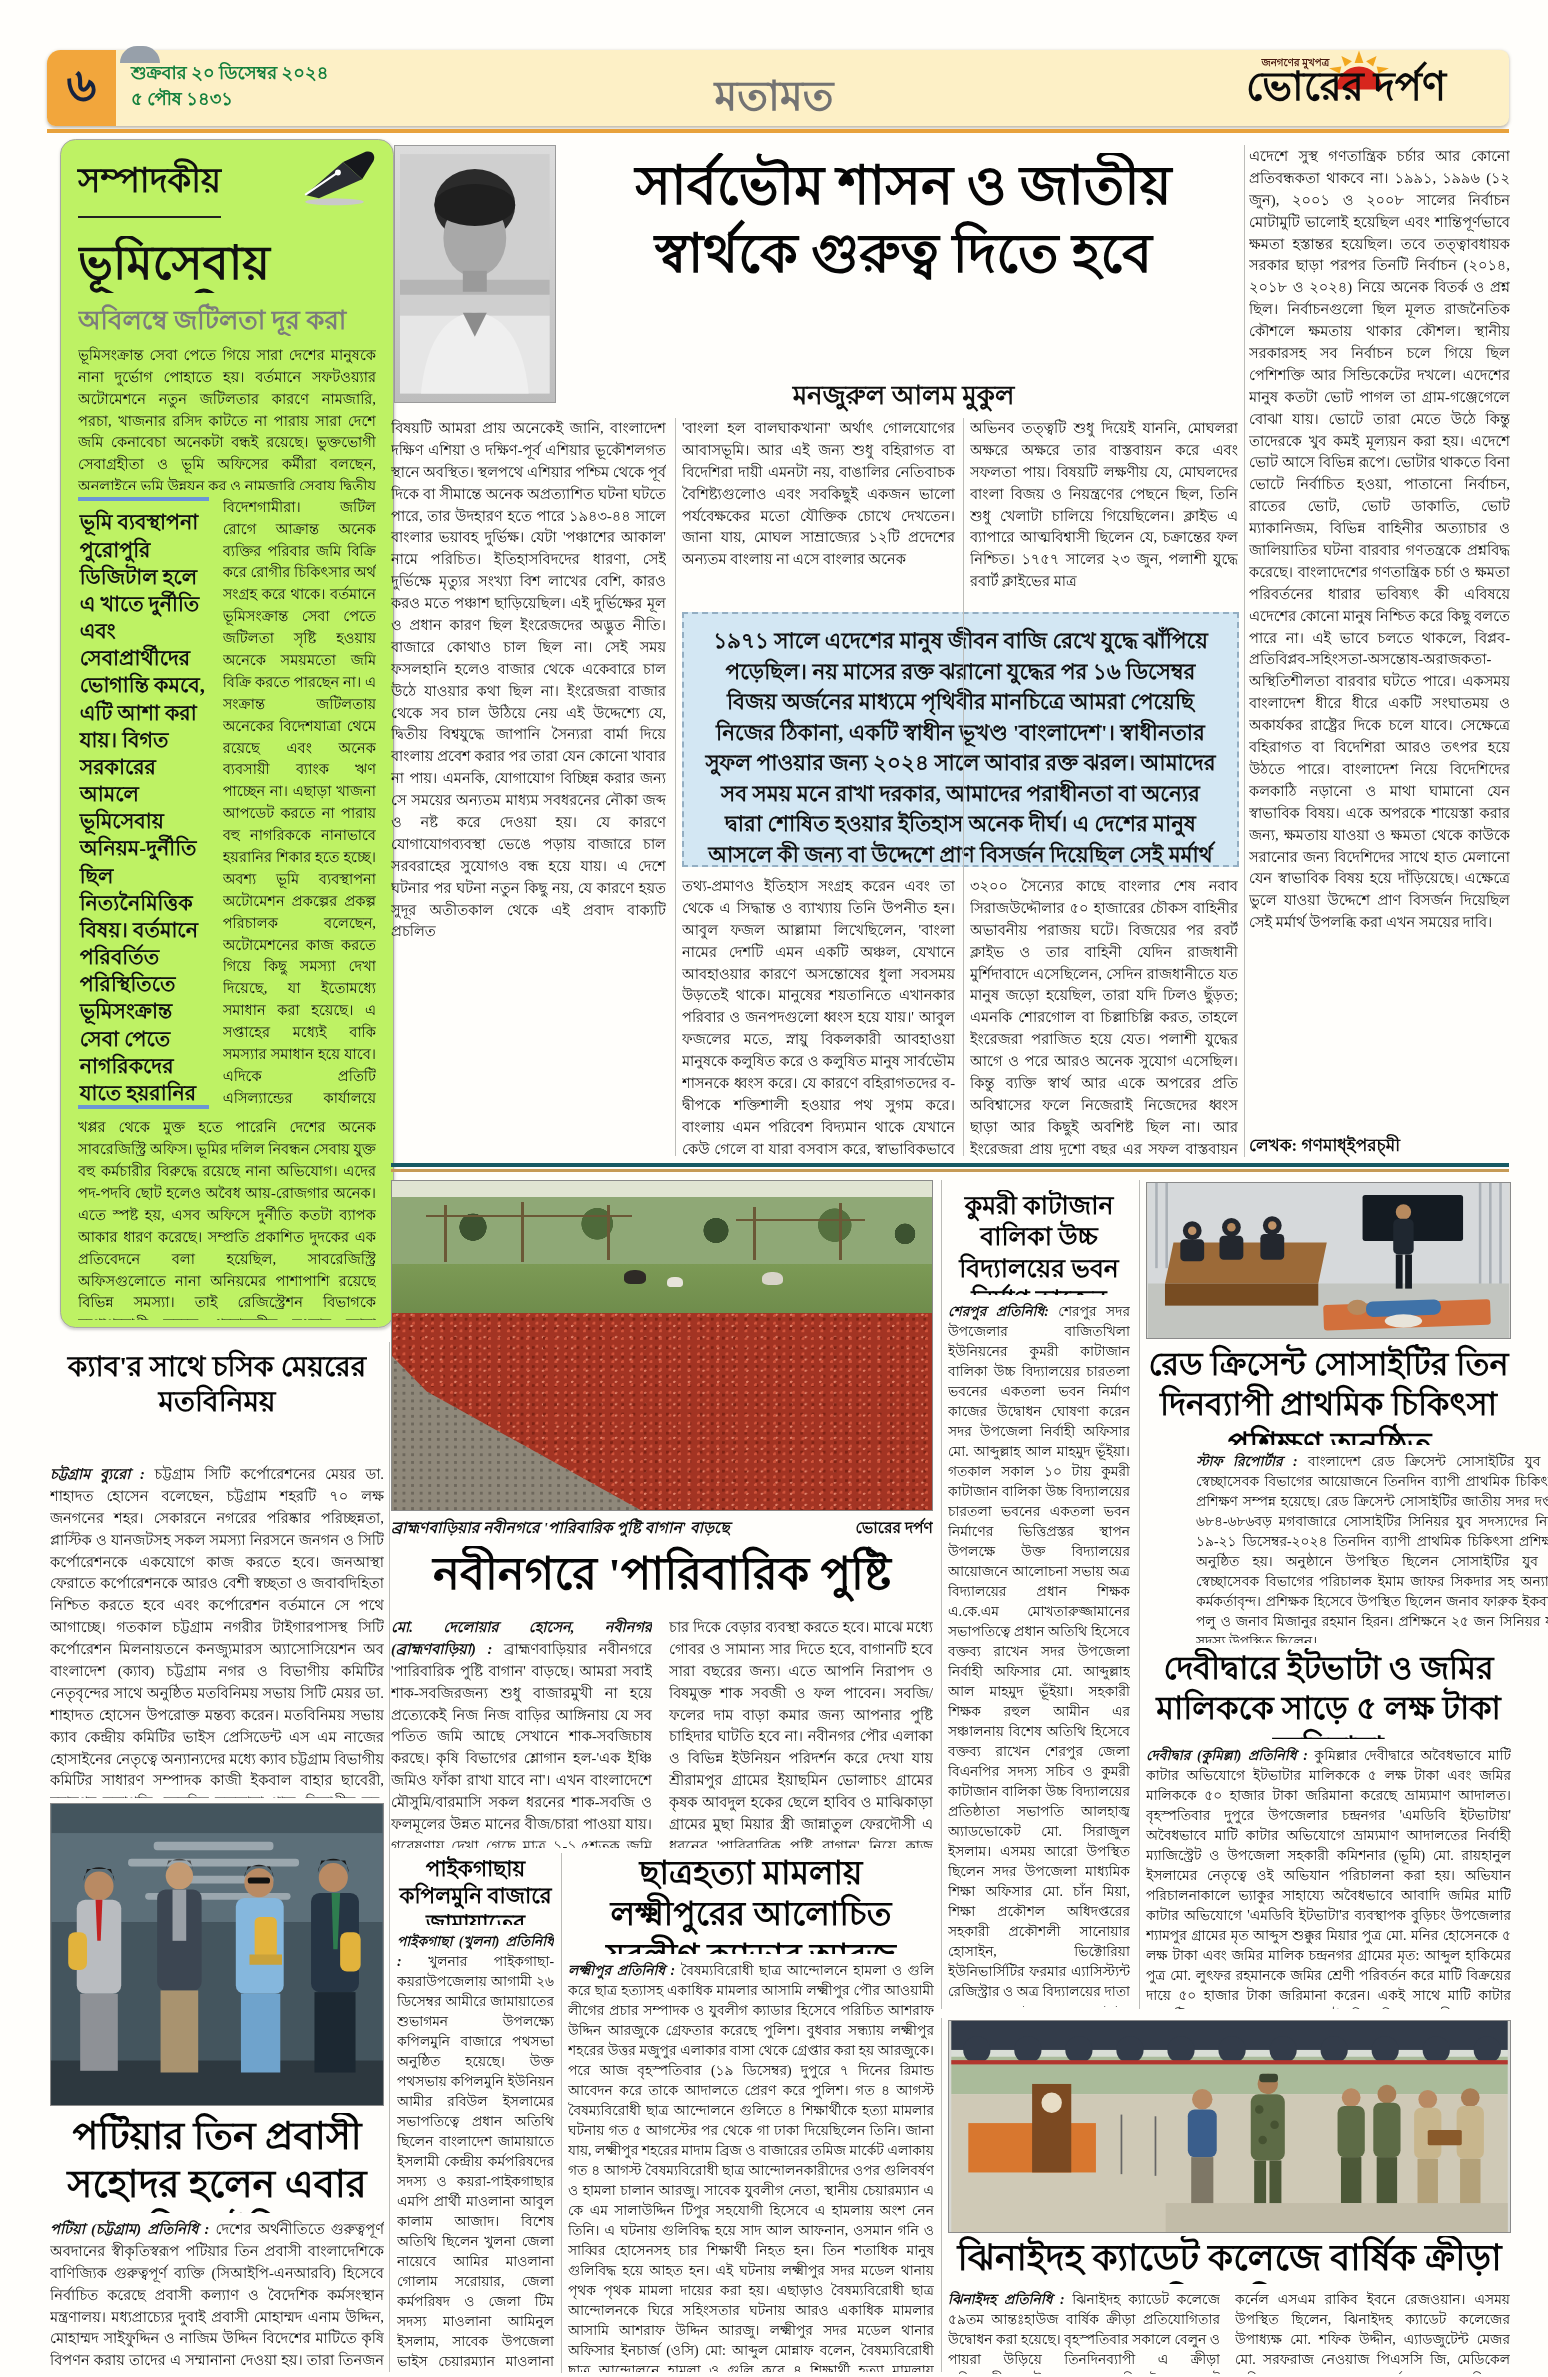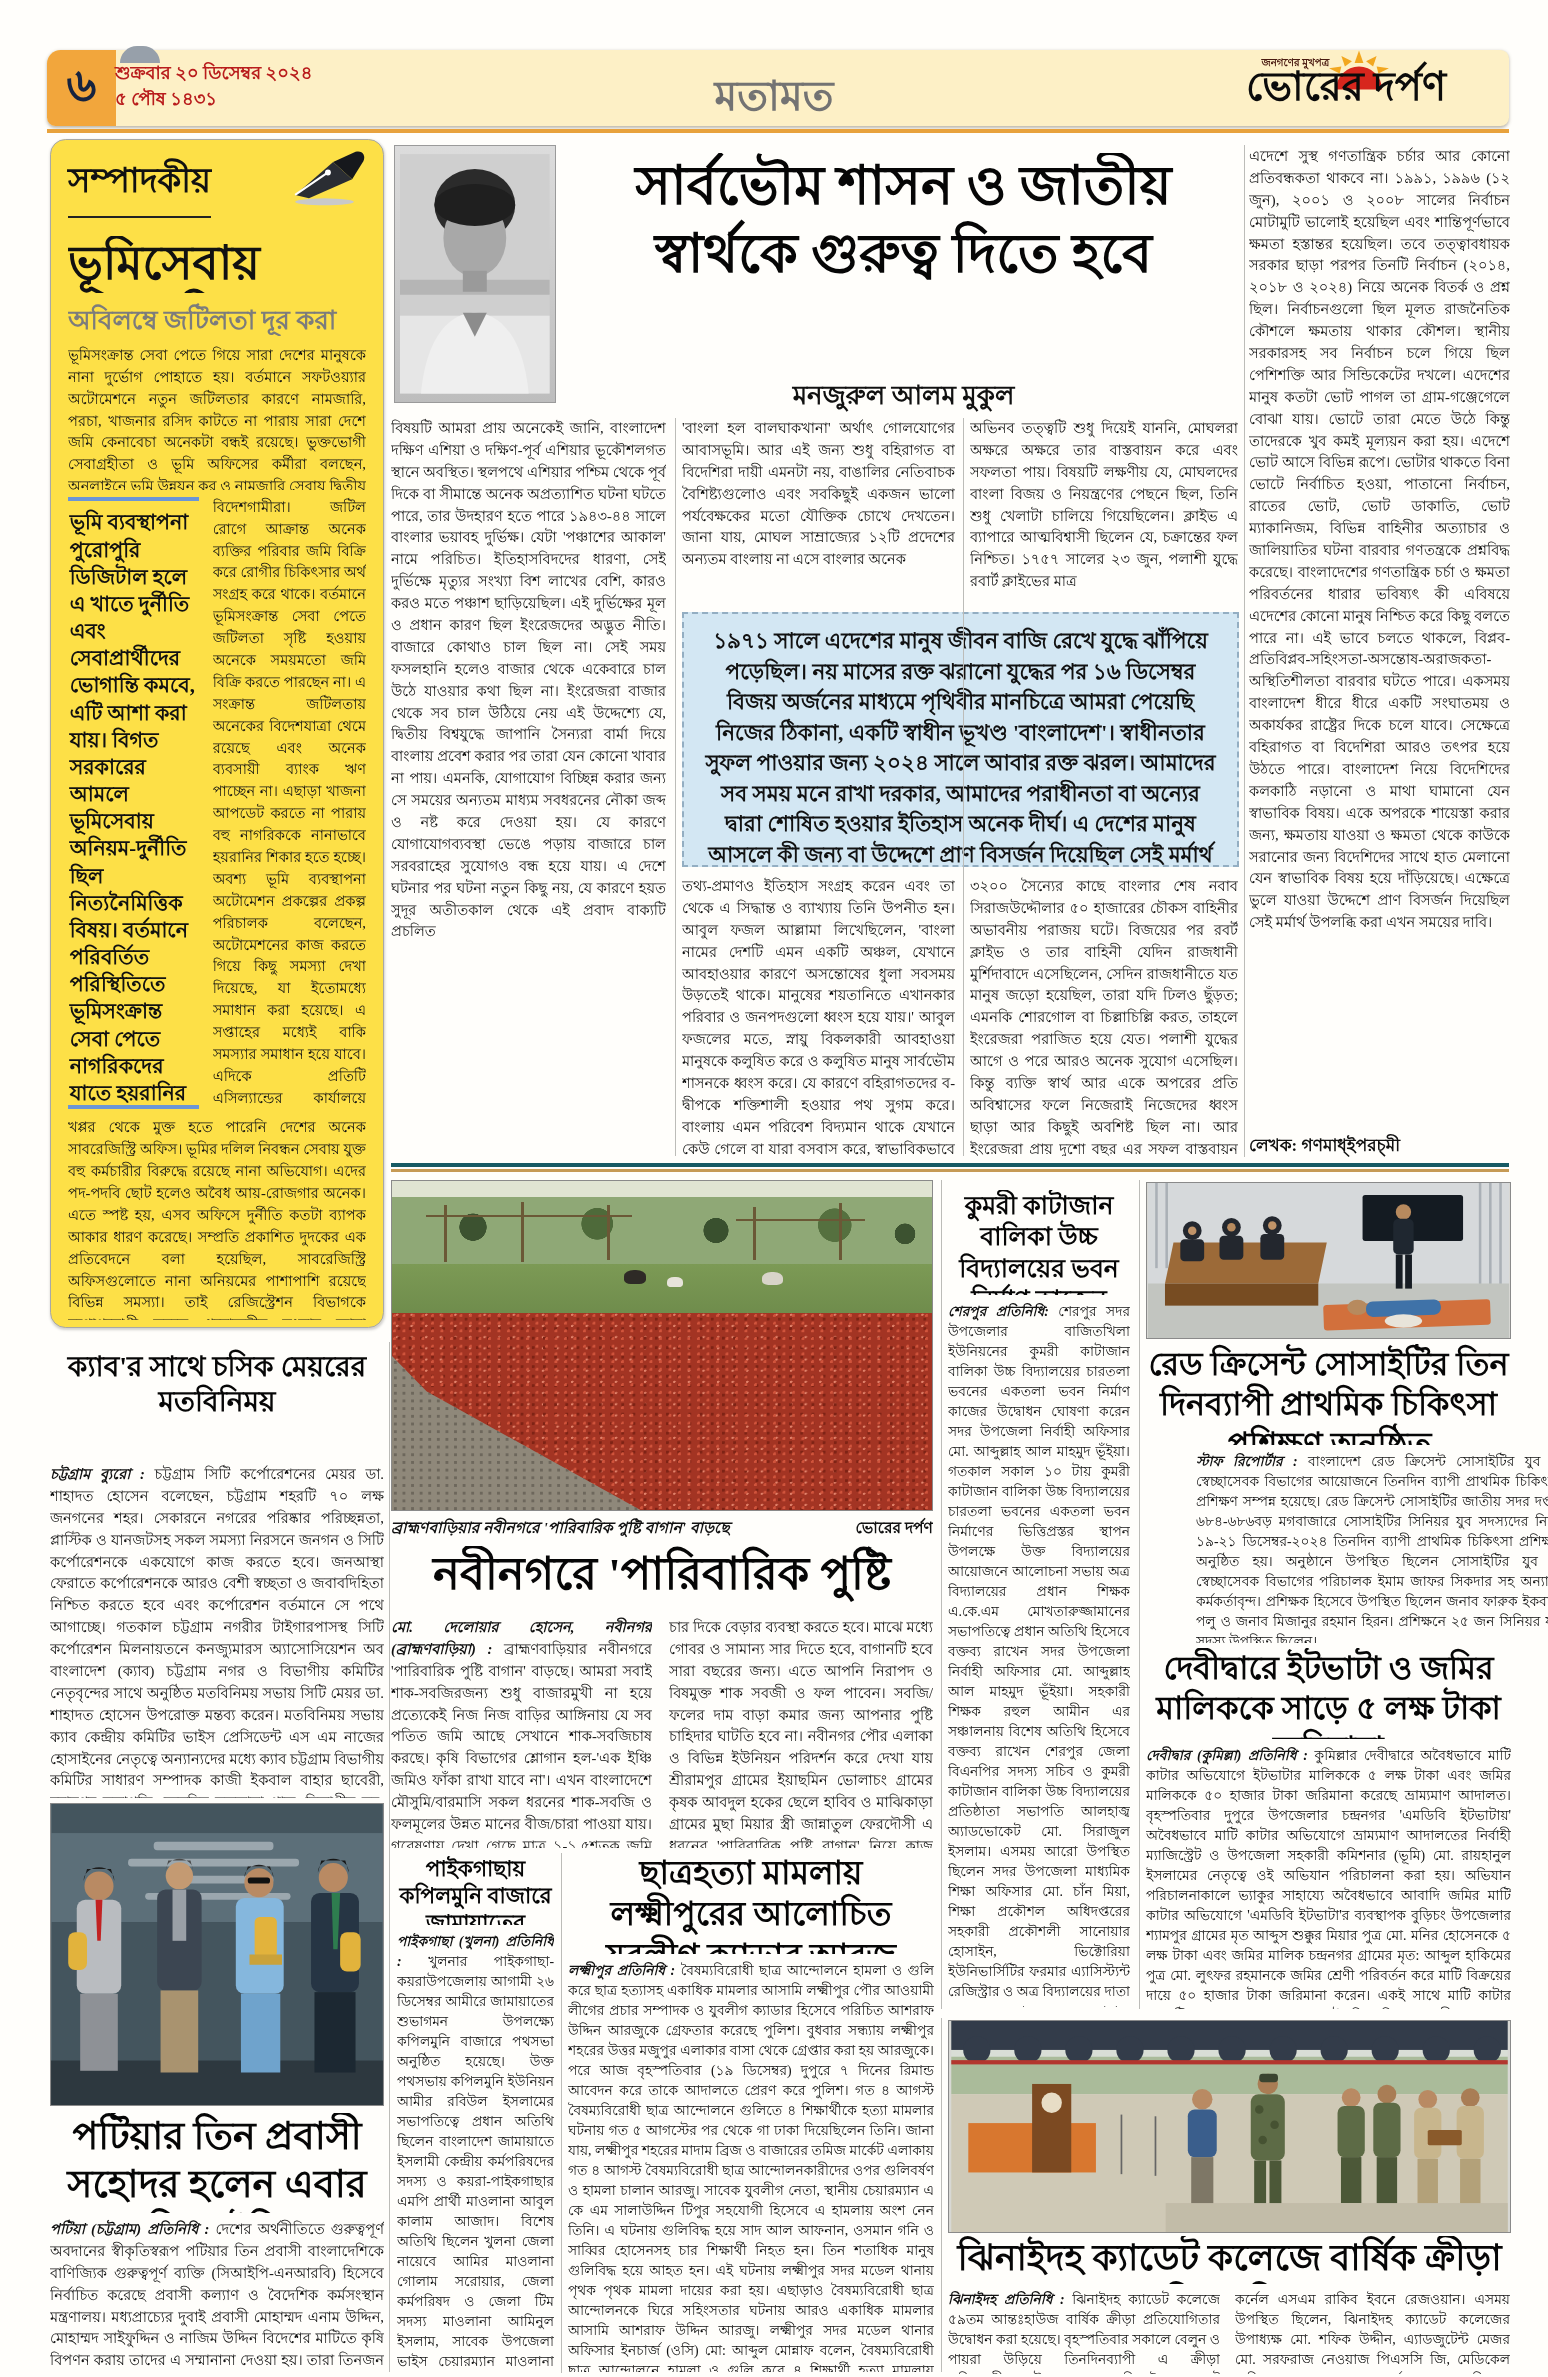--- a/index.html
+++ b/index.html
@@ -12,30 +12,30 @@
   .hl{font-weight:800;text-align:center;color:#060606;overflow:hidden;line-height:1.25;}
   .ph{box-sizing:border-box;border:0.9px solid #8a8a8a;overflow:hidden;background:#d8d8d4;}
   .vr{position:absolute;width:0.9px;background:#bcbcb8;}
   .cap{font-size:15.5px;font-weight:bold;overflow:hidden;}
   
   .masthead{left:47px;top:50px;width:1462px;height:76px;background:#fdf0c6;border-radius:13.8px 8.6px 8.6px 8.6px;
             box-shadow:0 1.7px 3.4px rgba(60,50,20,.35);}
   .pgbox{left:47px;top:50px;width:69px;height:76px;background:#f2a63c;border-radius:13.8px 0 0 8.6px;
          display:flex;align-items:center;justify-content:center;font-size:46px;font-weight:800;color:#16233f;}
   .notch{left:120px;top:46px;width:40px;height:17px;background:#97a0aa;border-radius:20px 20px 0 0;}
-  .dateTxt{left:115px;top:60px;width:284px;font-size:18px;font-weight:bold;color:#b91c1c;line-height:1.45;}
+  .dateTxt{left:131px;top:60px;width:284px;font-size:18px;font-weight:bold;color:#15803d;line-height:1.45;}
   .secTitle{left:0;top:64px;width:1548px;text-align:center;font-size:41px;font-weight:800;color:#737373;}
   .orangeRule{left:47px;top:129px;width:1462px;height:4.3px;background:#e8a23c;}
   
   .logo{left:1246px;top:52px;width:258px;height:72px;}
   .logoTag{position:absolute;left:15.5px;top:3.4px;font-size:10.3px;font-weight:bold;color:#4a1a10;}
   .logoTitle{position:absolute;left:0;bottom:1.7px;width:258px;font-size:40px;font-weight:800;color:#0b0b0b;white-space:nowrap;}
   
-  .edbox{left:50px;top:139px;width:334px;height:1189px;border:1.7px solid #a9a9a5;border-radius:15.5px;
-         box-shadow:0.9px 1.7px 2.6px rgba(0,0,0,.18);box-sizing:border-box;padding:13.8px 17px;overflow:hidden;background:#fde047;}
+  .edbox{left:60px;top:139px;width:334px;height:1189px;border:1.7px solid #a9a9a5;border-radius:15.5px;
+         box-shadow:0.9px 1.7px 2.6px rgba(0,0,0,.18);box-sizing:border-box;padding:13.8px 17px;overflow:hidden;background:#bef264;}
   .edLabelRow{position:relative;height:74px;}
   .edLabel{font-size:34px;font-weight:800;border-bottom:2.6px solid #222;display:inline-block;padding-bottom:5.2px;}
   .penIcon{position:absolute;right:0;top:-3.4px;width:83px;height:57px;}
   .edTitle{font-size:47px;font-weight:800;line-height:1.15;margin-top:8.6px;overflow:hidden;height:57px;}
   .edSub{font-size:26px;font-weight:700;color:#7c7c7c;margin-top:6.9px;height:36px;overflow:hidden;}
   .edBodyTop{height:145px;margin-top:8.6px;}
   .edCols{display:flex;gap:13.8px;margin-top:6.9px;height:612px;overflow:hidden;}
   .edPull{width:46%;border-top:4.3px solid #6b96d6;border-bottom:4.3px solid #6b96d6;
           font-size:20.6px;line-height:1.32;font-weight:600;padding:8.6px 1.7px;box-sizing:border-box;overflow:hidden;}
   .edRight{width:54%;}

